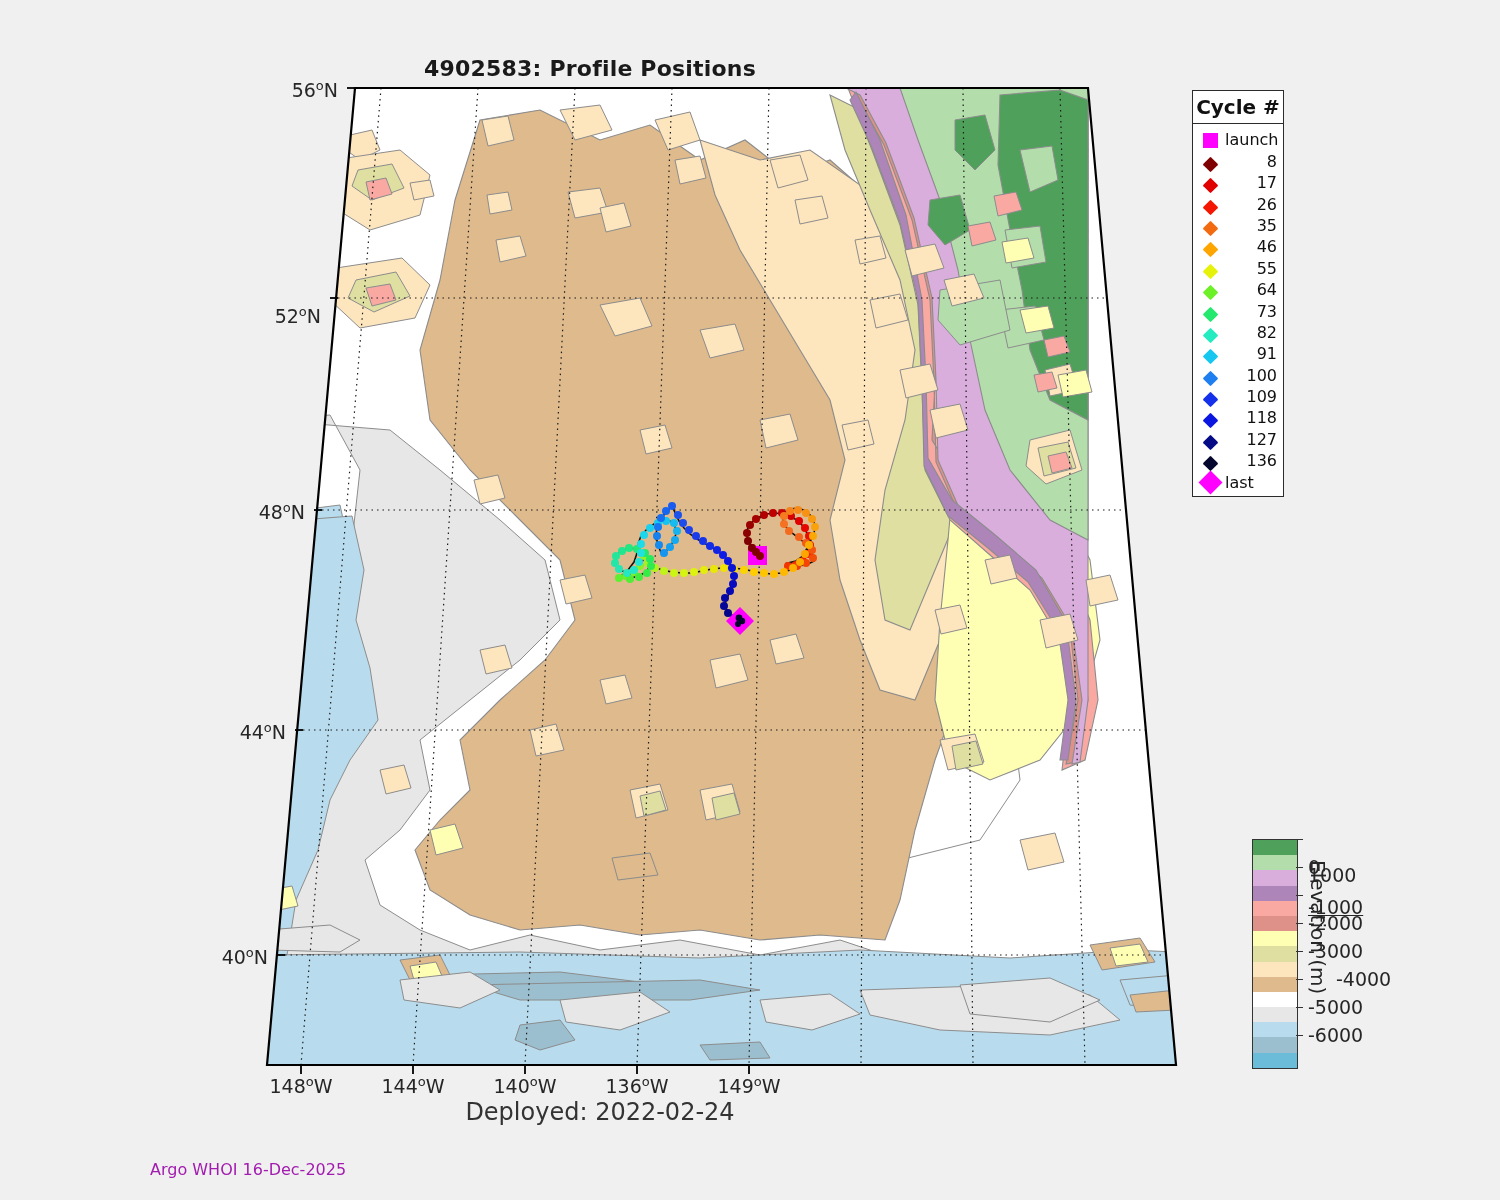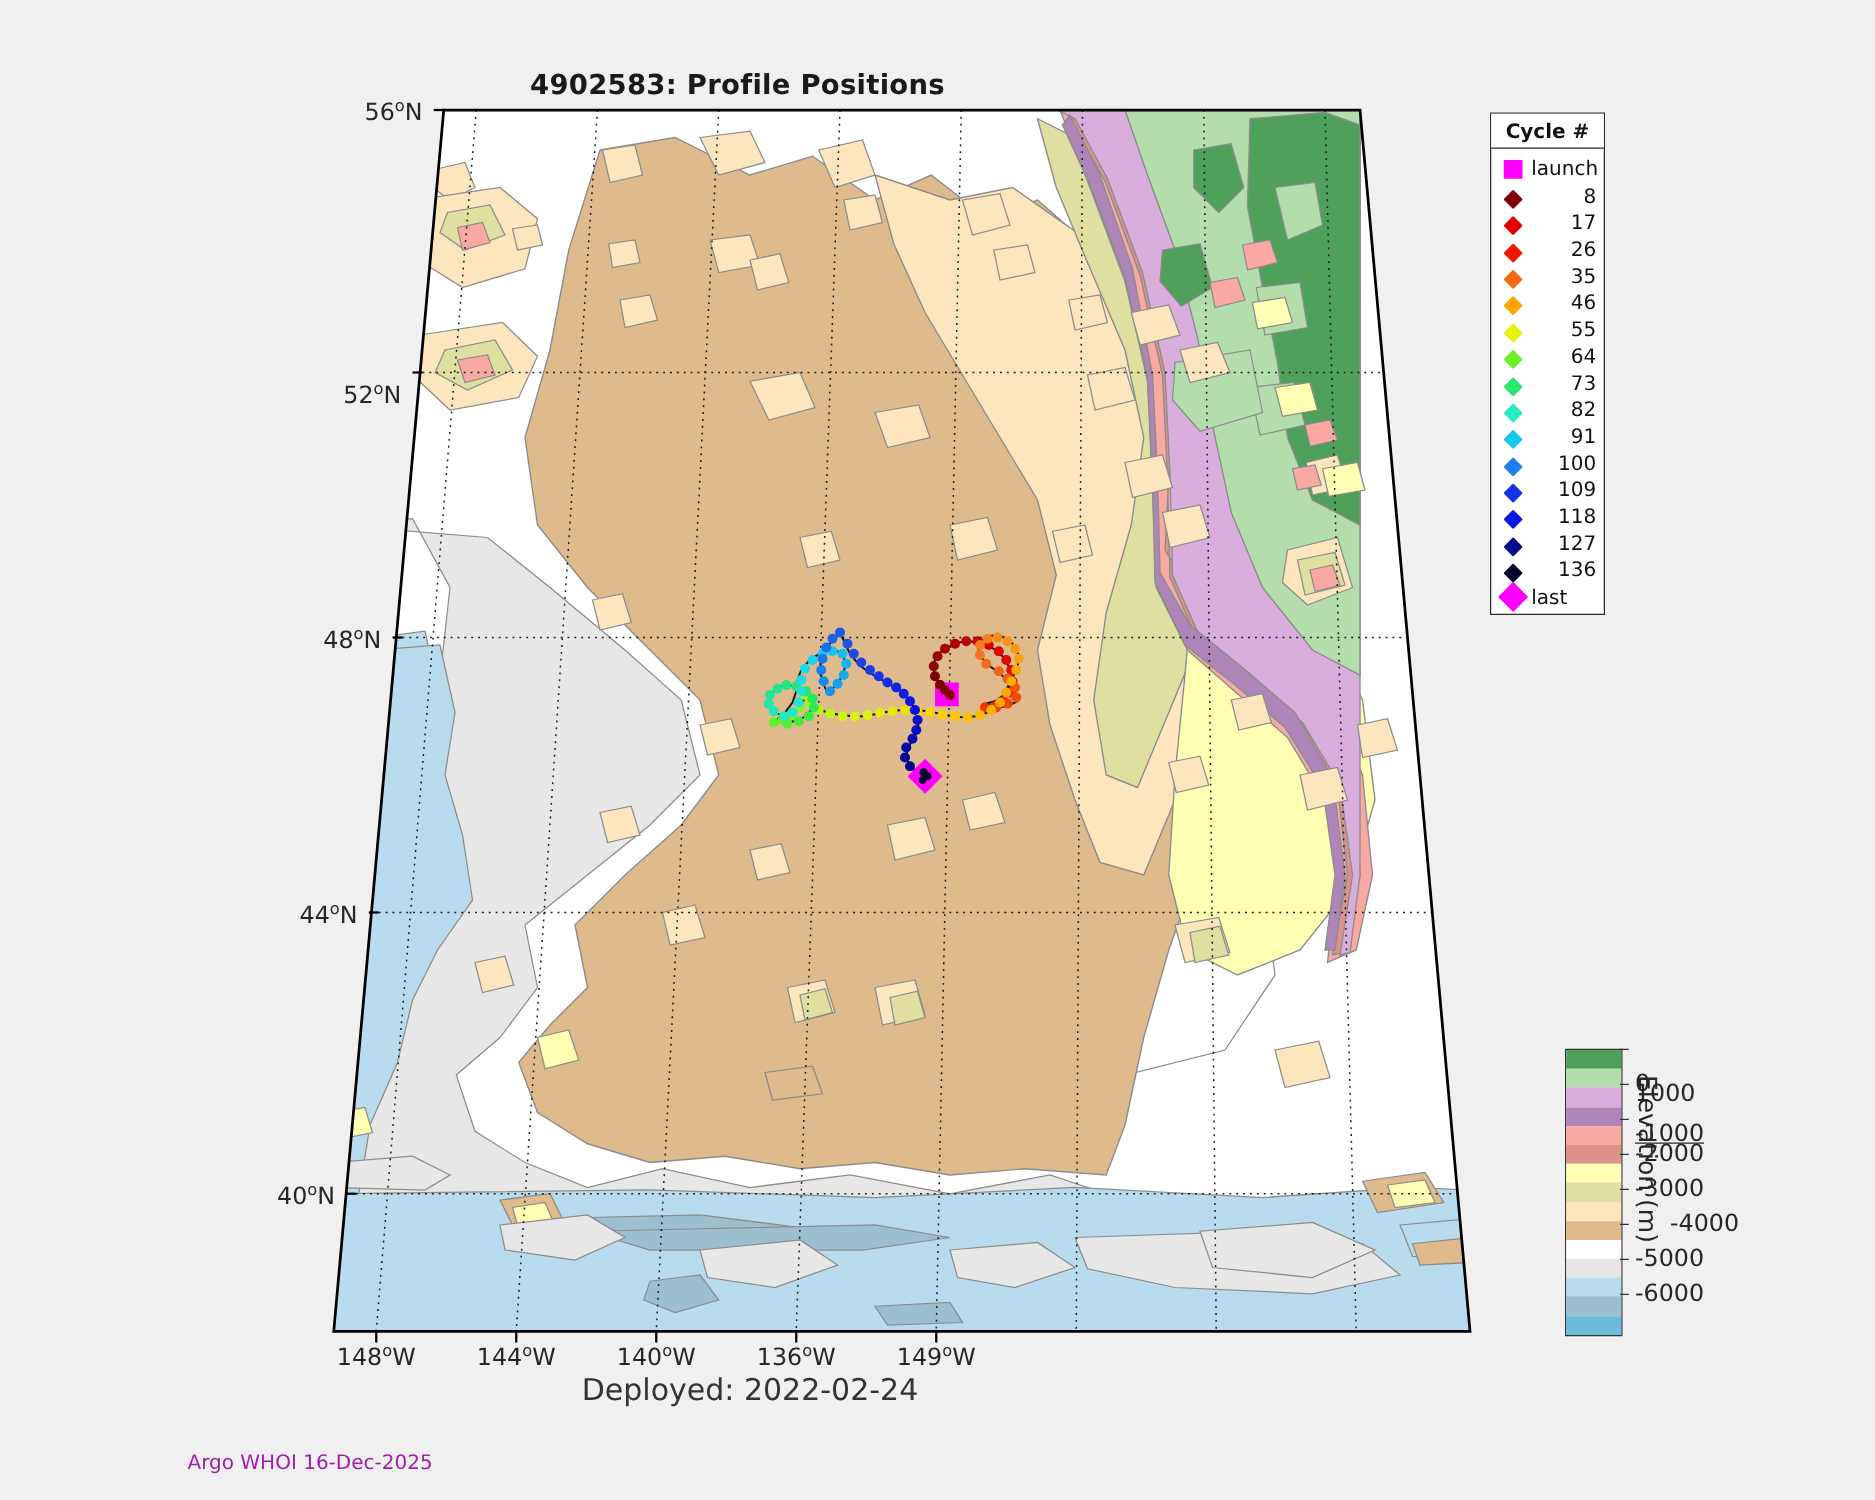--- a/index.html
+++ b/index.html
@@ -39,21 +39,21 @@
   }
 
   
   #legend{
     left:1192px;top:90px;width:92px;
     background:#ffffff;border:1px solid #2b2b2b;
     padding:0;
     box-sizing:border-box;
   }
   #legend-title{
-    font-size:16px;font-weight:bold;color:#111;
+    font-size:20px;font-weight:bold;color:#111;
     text-align:center;padding:4px 2px 4px 2px;
     border-bottom:1px solid #2b2b2b;
     background:#fff;
   }
   #legend-body{padding:3px 4px 5px 4px;}
   .leg-row{
     display:flex;align-items:flex-end;height:21.4px;
   }
   .leg-mark{
     width:26px;display:flex;justify-content:center;align-items:center;

